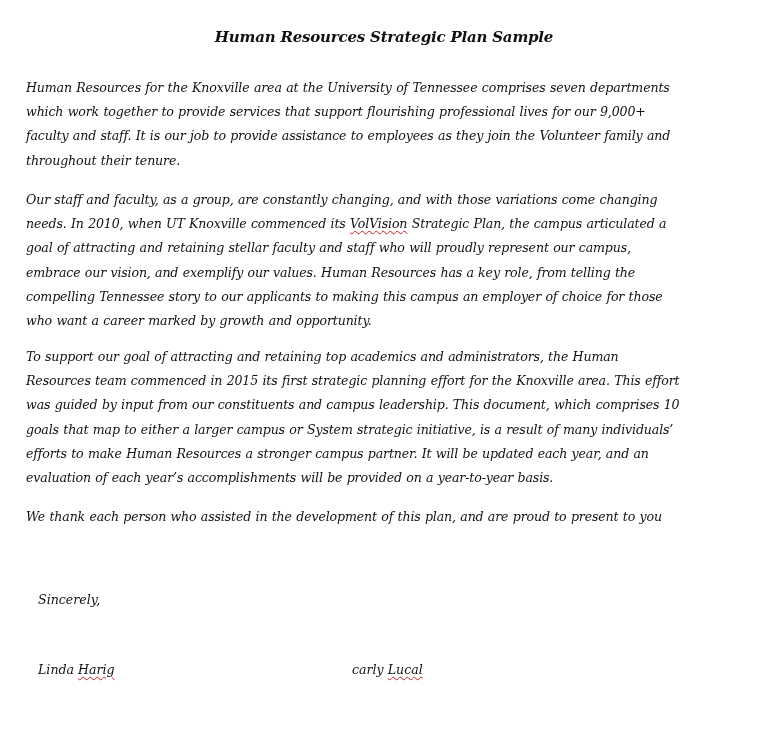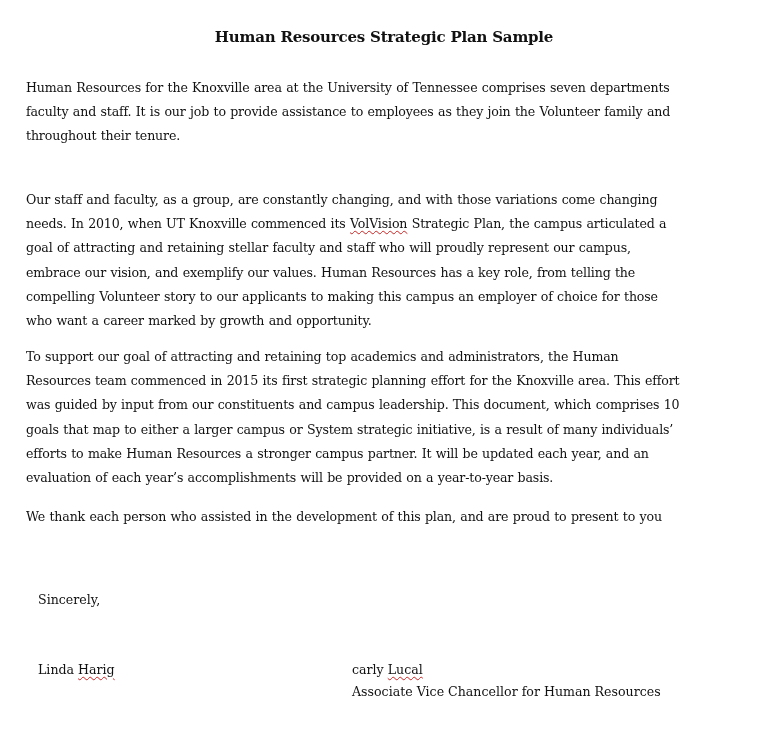--- a/index.html
+++ b/index.html
@@ -13,20 +13,21 @@
       overflow: hidden;
       position: relative;
       font-family: "DejaVu Serif", "Liberation Serif", serif;
       color: #111111;
     }
     .page {
       position: absolute;
       left: 0; top: 0;
       width: 700px;
       height: 735px;
+      font-style: italic;
     }
     .title {
       position: absolute;
       top: 28px;
       left: 0;
       width: 768px;
       text-align: center;
       font-family: "DejaVu Serif", serif;
       font-weight: bold;
       font-size: 15px;
@@ -72,30 +73,31 @@
   </style>
 </head>
 <body>
 
 <div class="page">
 
   <div class="title">Human Resources Strategic Plan Sample</div>
 
   <div class="para" id="p1">
     <span class="line">Human Resources for the Knoxville area at the University of Tennessee comprises seven departments</span>
+    <span class="line">which work together  to provide services that support flourishing professional lives for our 9,000+</span>
     <span class="line">faculty and staff. It is our job to provide assistance to employees as they join the Volunteer family and</span>
     <span class="line">throughout their tenure.</span>
   </div>
 
   <div class="para" id="p2">
     <span class="line">Our staff and faculty, as a group, are constantly changing, and with those variations come changing</span>
     <span class="line"><span>needs. In 2010, when UT Knoxville commenced its </span><span class="spell">VolVision</span><span> Strategic  Plan, the campus articulated  a</span></span>
     <span class="line">goal of attracting  and retaining stellar faculty and staff who will proudly represent our campus,</span>
     <span class="line">embrace our vision, and exemplify our values. Human Resources has a key role, from telling the</span>
-    <span class="line">compelling Volunteer story to our applicants to making this campus an employer of choice for those</span>
+    <span class="line">compelling Tennessee story to our applicants to making this campus an employer of choice for those</span>
     <span class="line">who want a career marked by growth and opportunity.</span>
   </div>
 
   <div class="para" id="p3">
     <span class="line">To support our goal of attracting  and retaining top academics and administrators, the Human</span>
     <span class="line">Resources team commenced in 2015 its first strategic planning effort for the Knoxville area. This effort</span>
     <span class="line">was guided by input from our constituents and campus leadership. This document, which comprises 10</span>
     <span class="line">goals that map to either a larger campus or System strategic initiative, is a result of many individuals’</span>
     <span class="line">efforts to make Human Resources a stronger campus partner. It will be updated each year, and an</span>
     <span class="line">evaluation of each year’s accomplishments will be provided on a year-to-year basis.</span>
@@ -106,16 +108,15 @@
   </div>
 
   <div class="closing">Sincerely,</div>
 
   <div class="sig" id="sig-left">
     <span class="line"><span>Linda </span><span class="spell">Harig</span></span>
   </div>
 
   <div class="sig" id="sig-right">
     <span class="line"><span>carly </span><span class="spell">Lucal</span></span>
-    <span class="line">Associate Vice Chancellor for Human Resources</span>
   </div>
 
 </div>
 
 </body></html>

